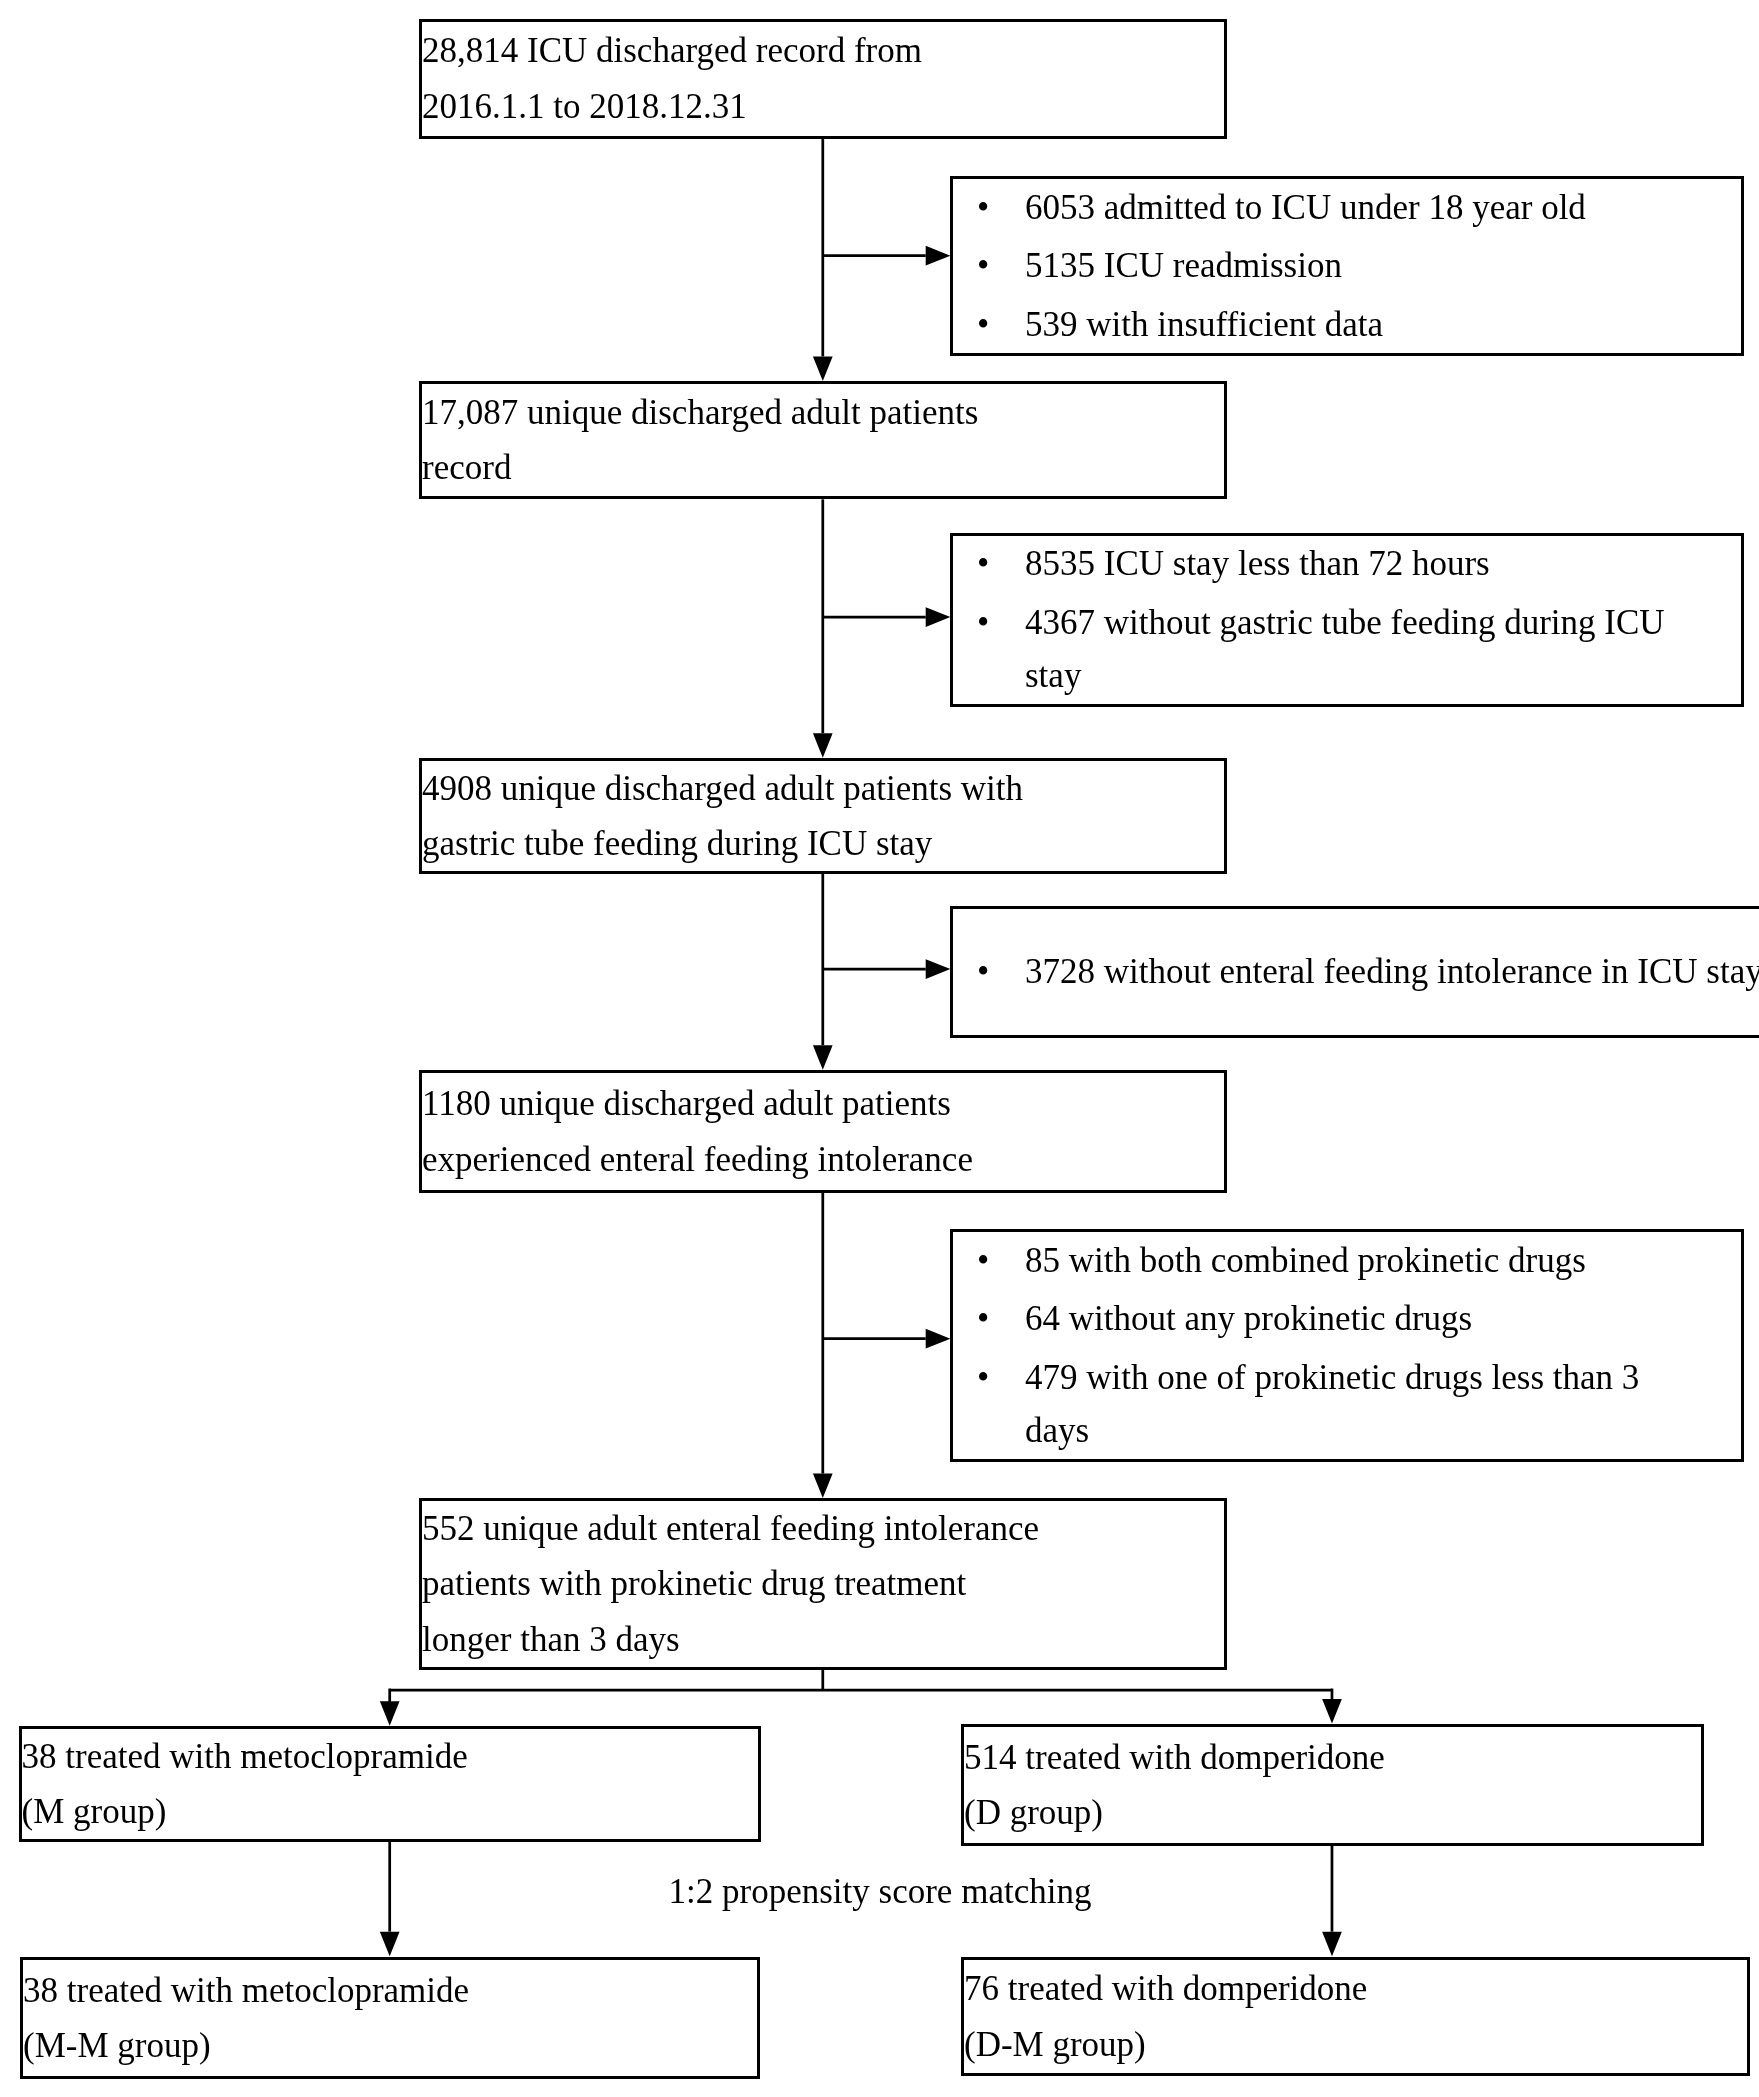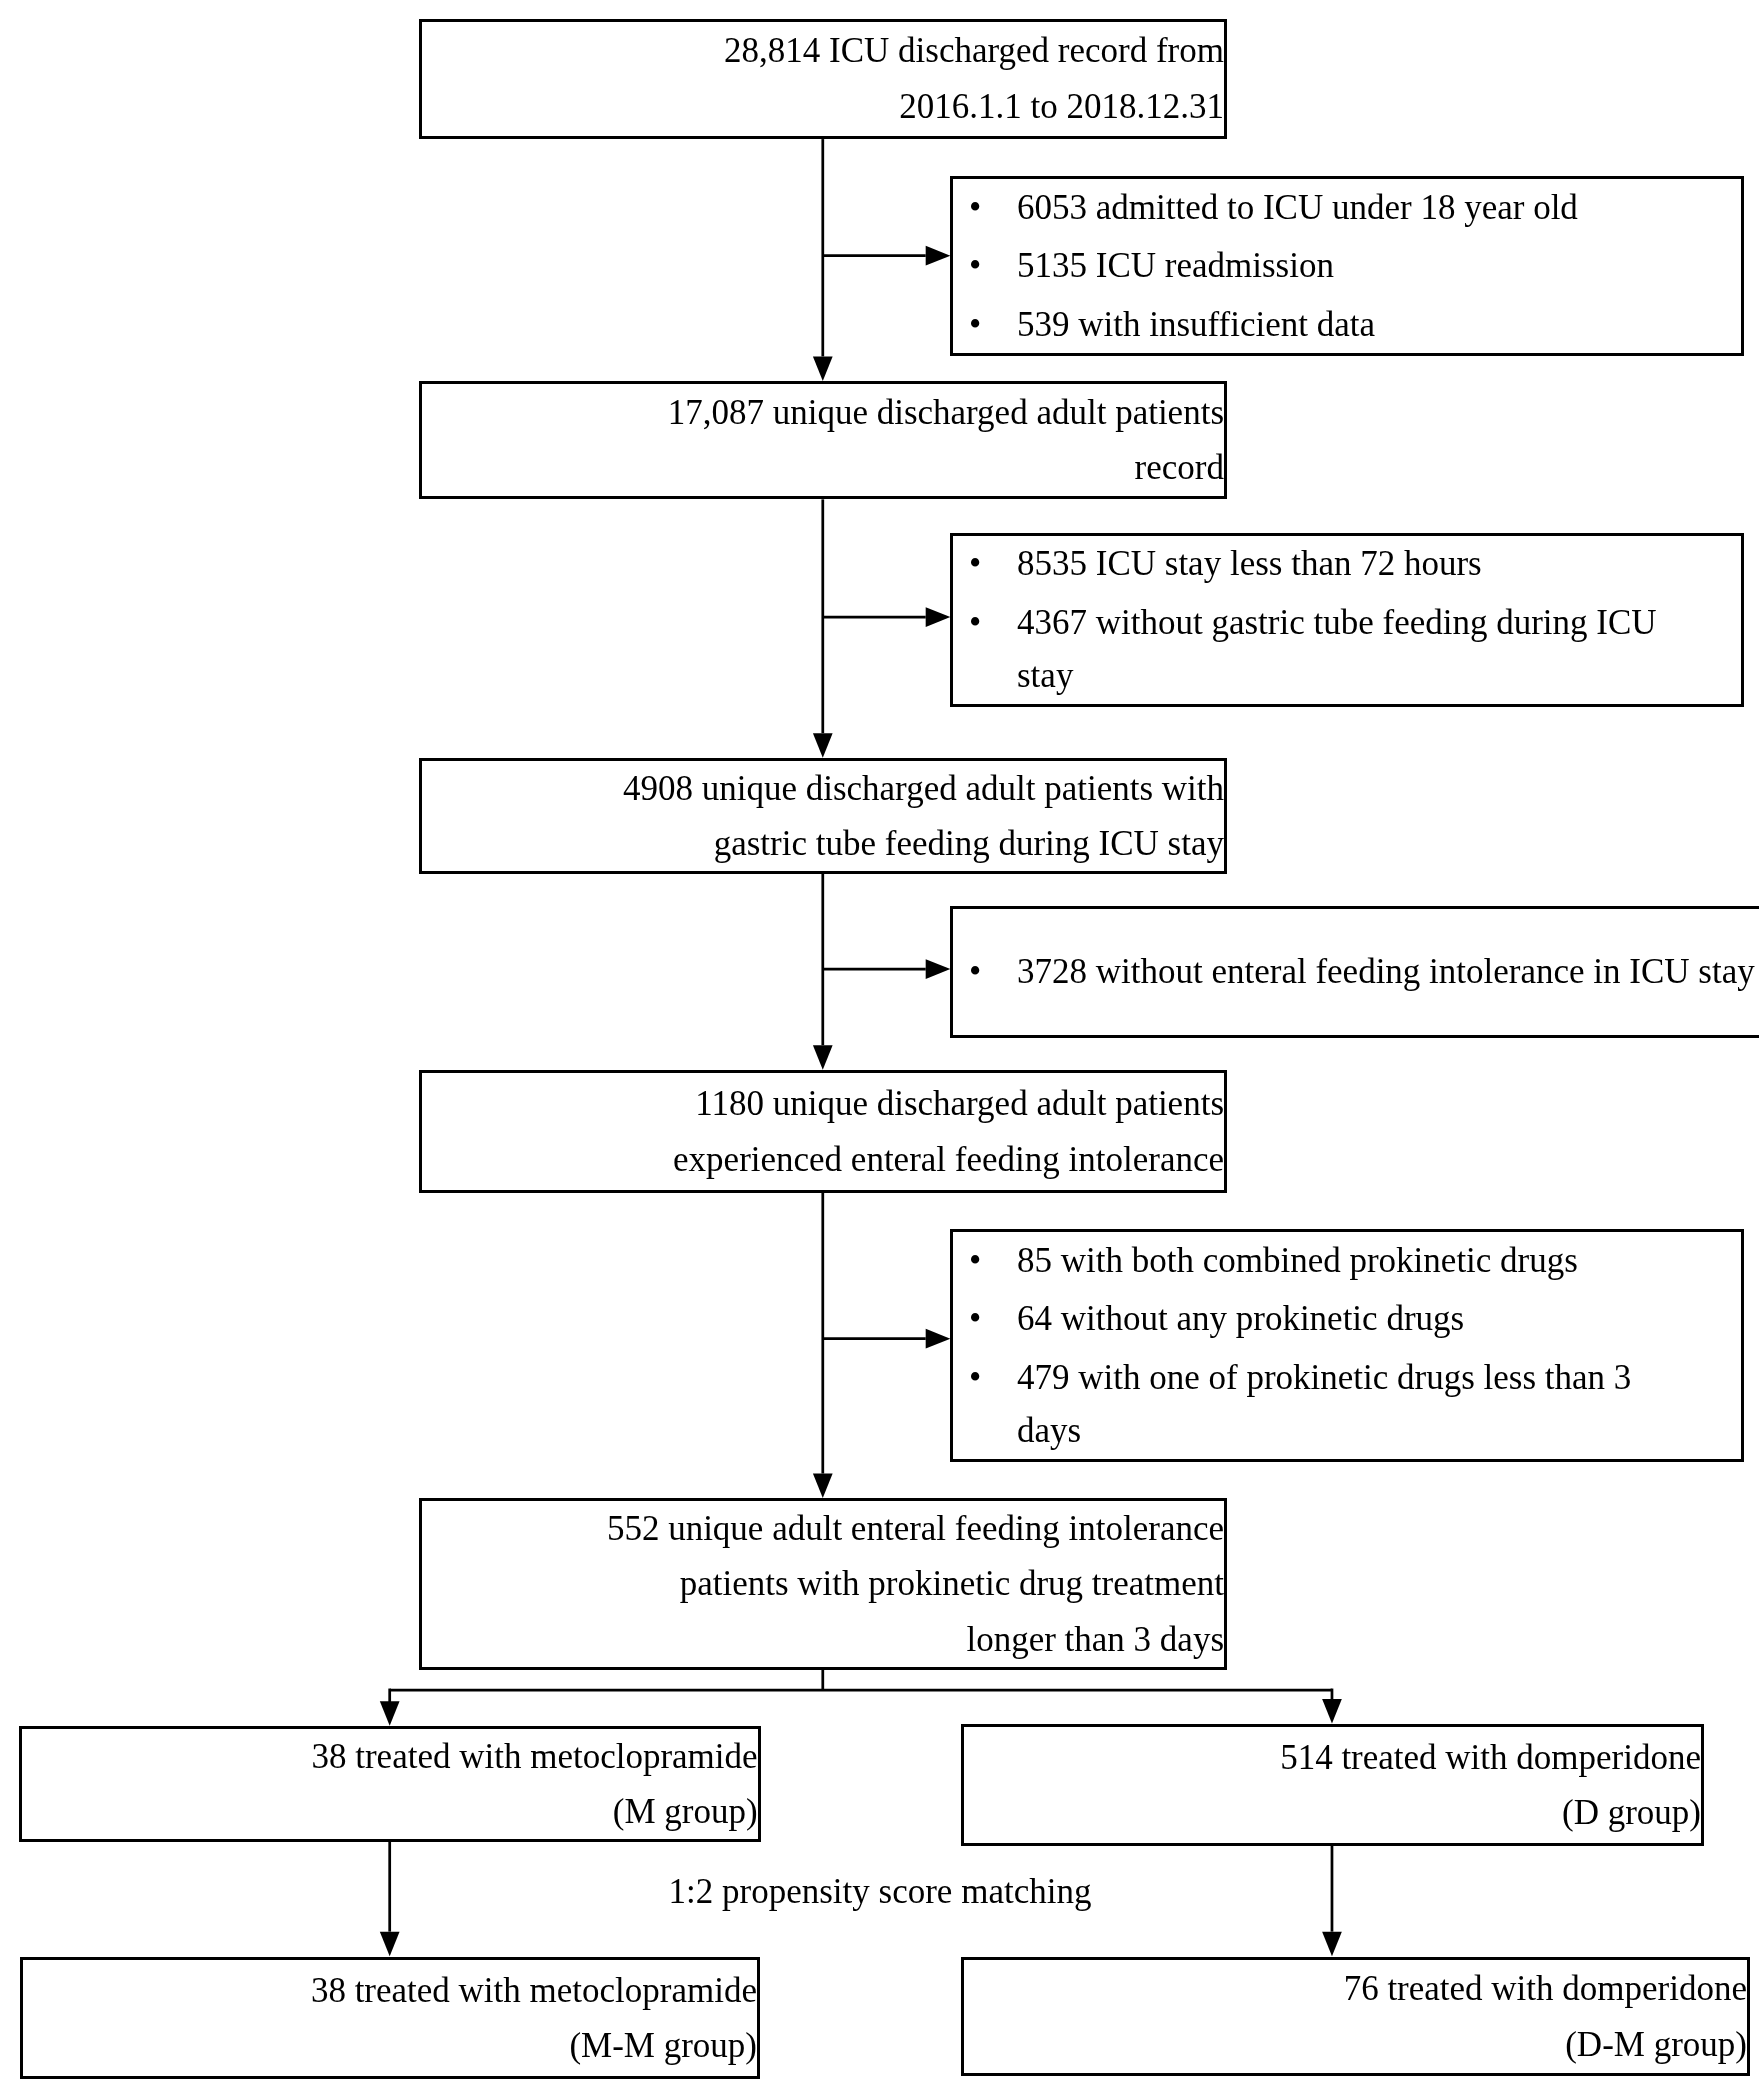--- a/index.html
+++ b/index.html
@@ -26,29 +26,29 @@
   .box {
     position: absolute;
     border: 3.3px solid #000000;
     background: #ffffff;
     box-sizing: border-box;
     display: flex;
     flex-direction: column;
     justify-content: center;
   }
   .box.centered {
-    text-align: right;
+    text-align: left;
   }
   .tline {
     line-height: 1.58;
     white-space: nowrap;
   }
   .box ul {
     list-style: none;
-    margin: 4px;
+    margin: 12px;
     padding: 0 55px 0 60px;
   }
   .box li {
     position: relative;
     line-height: 1.52;
     margin: 5.5px 0;
   }
   .box li::before {
     content: "\2022";
     position: absolute;

